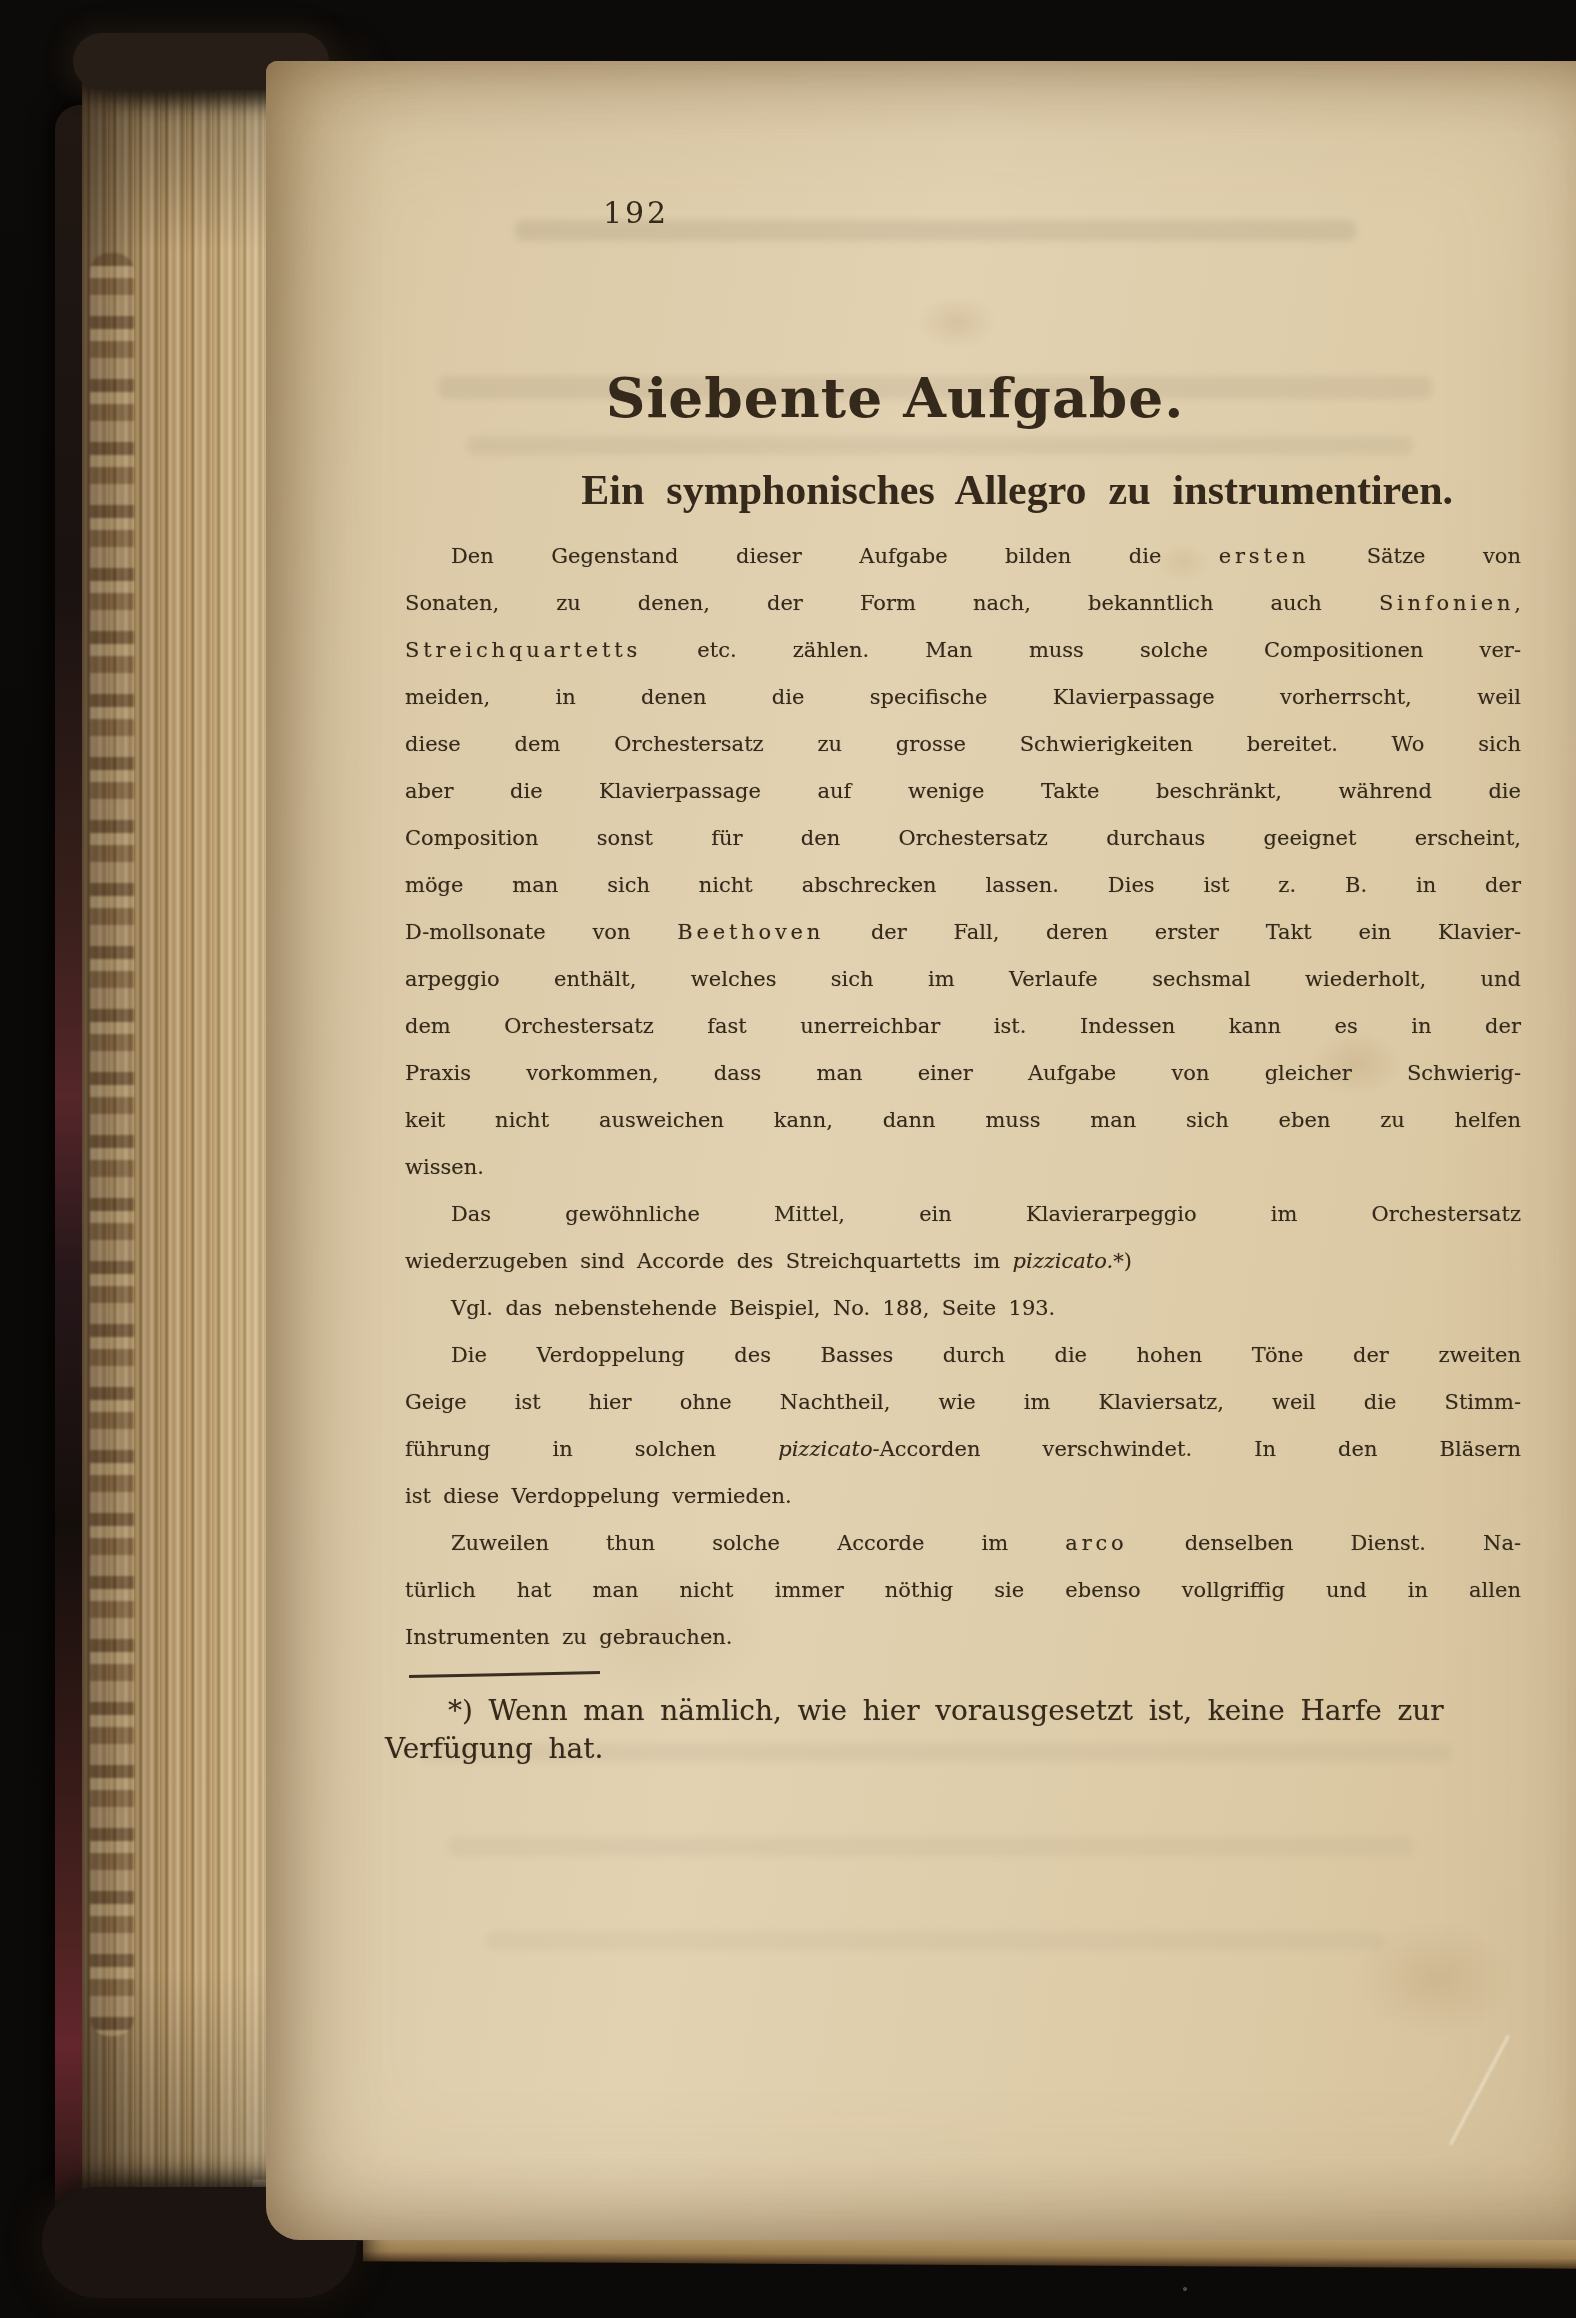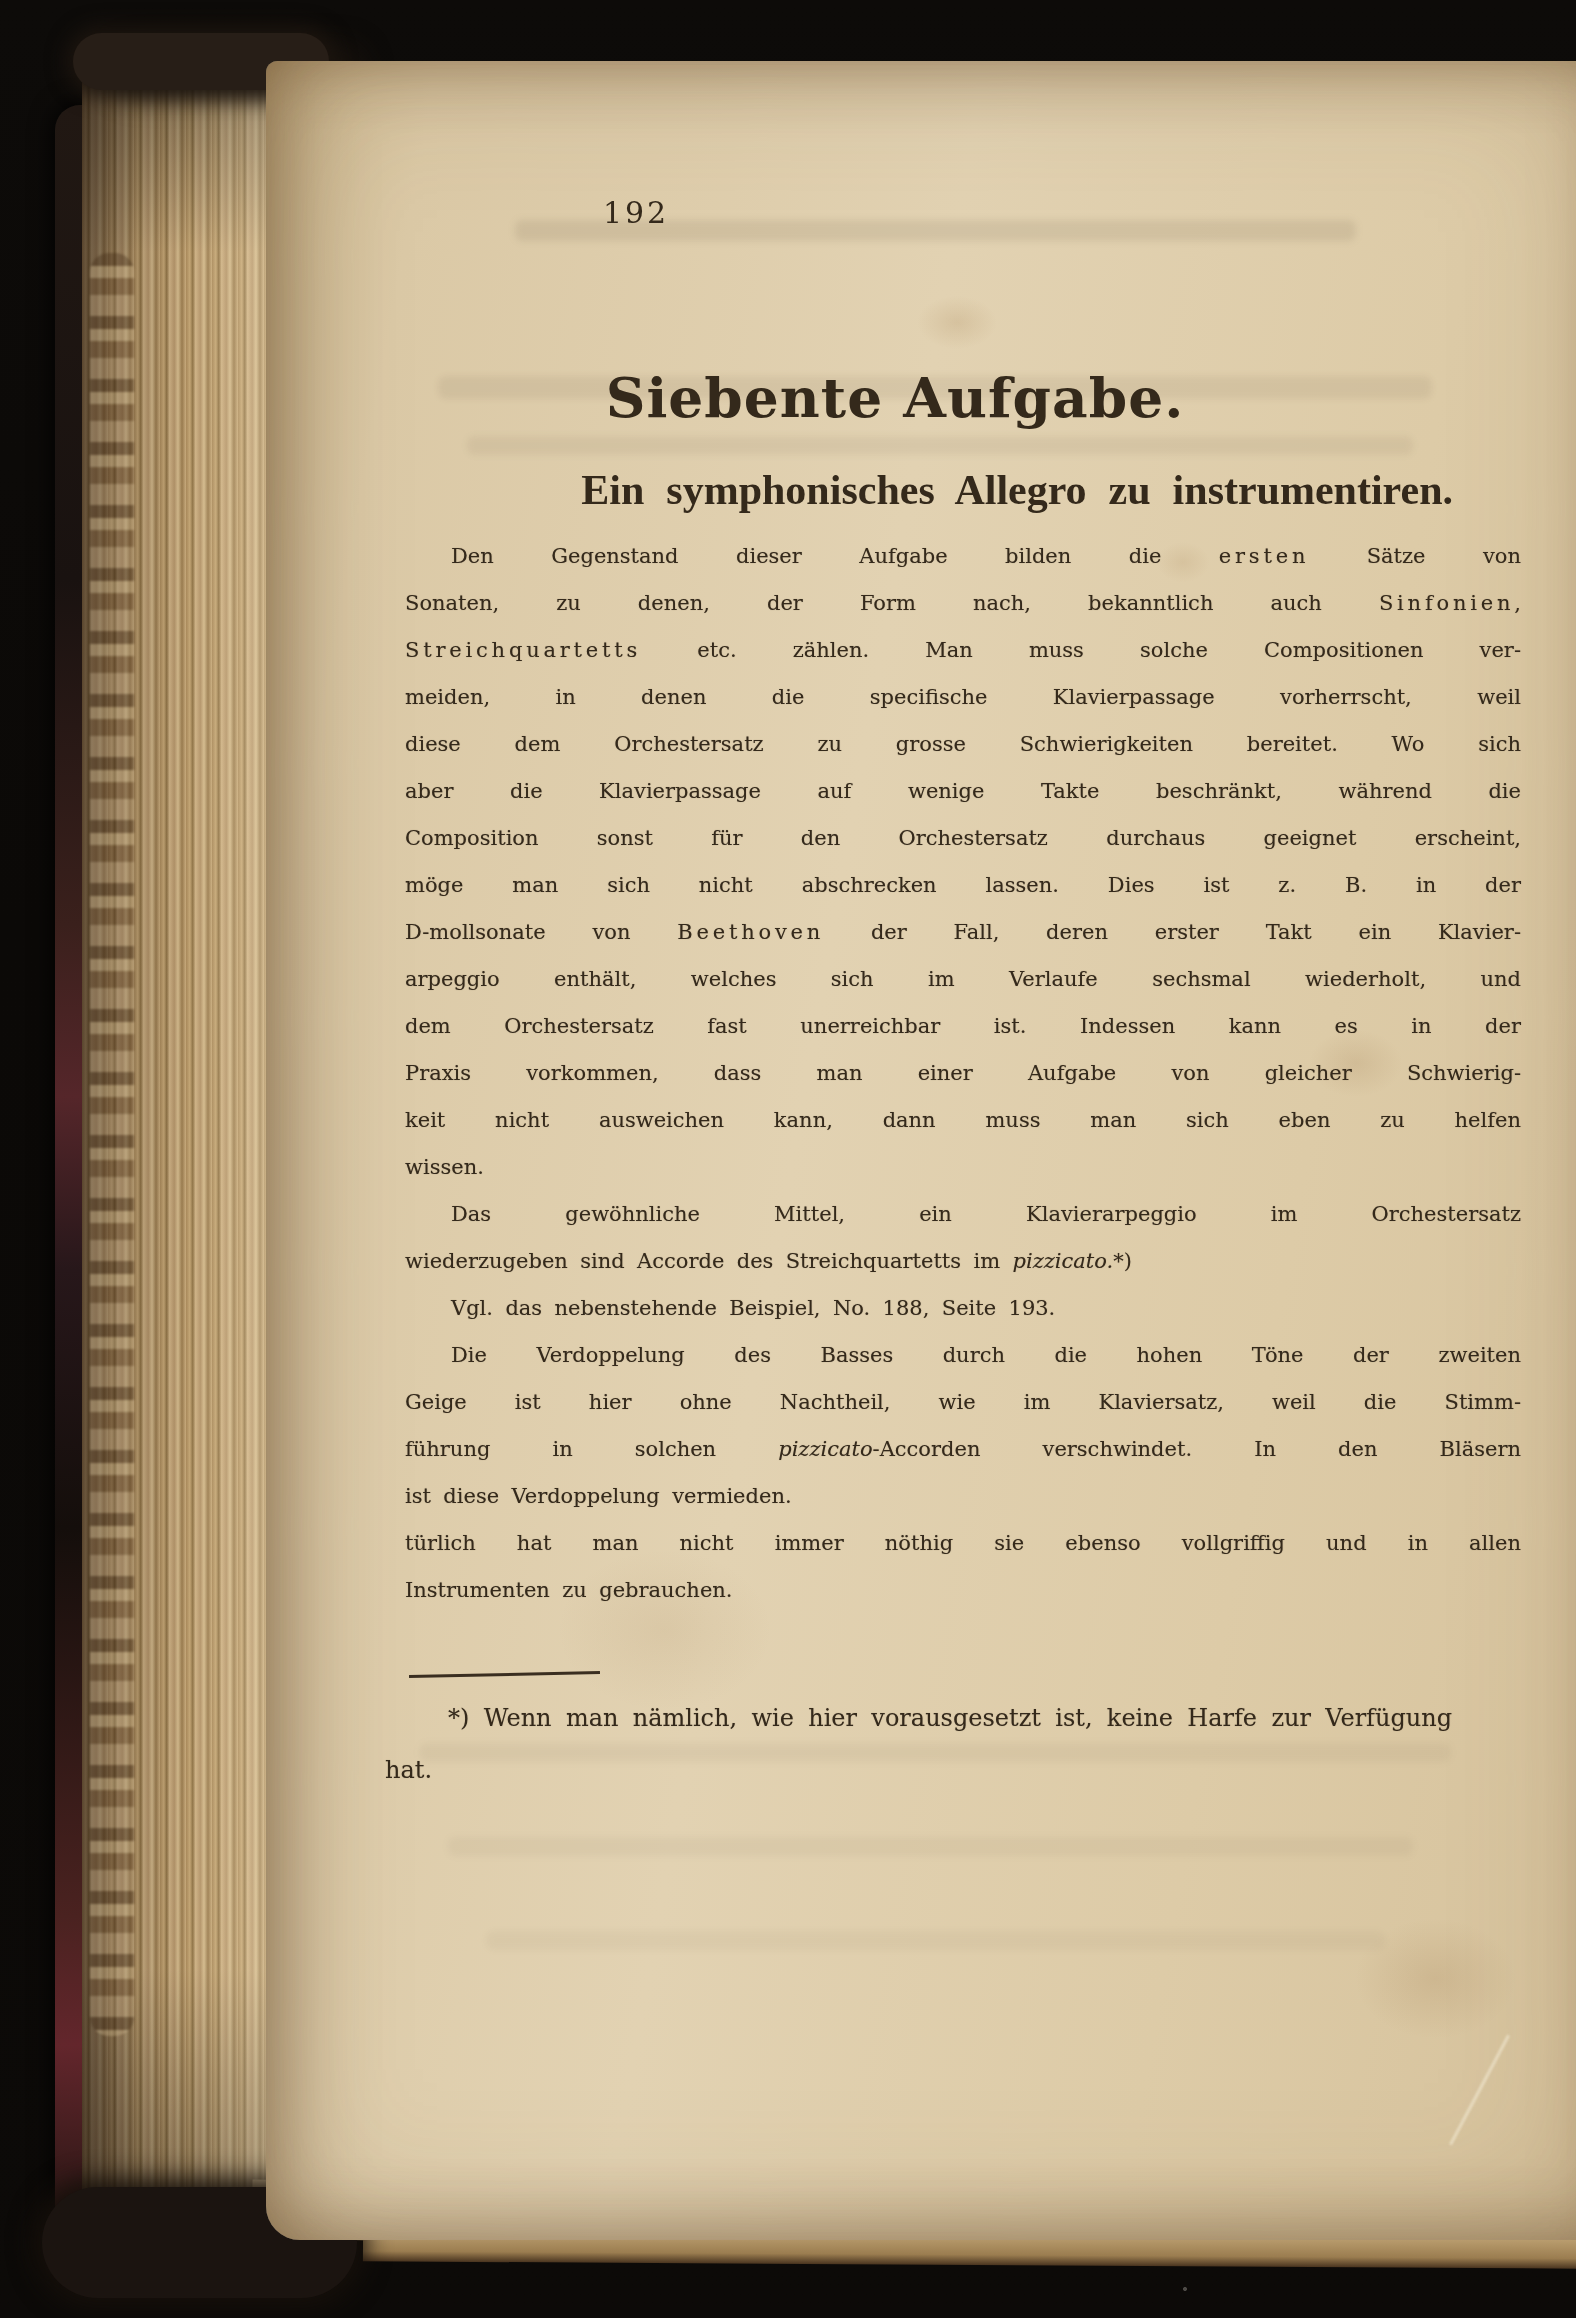--- a/index.html
+++ b/index.html
@@ -124,21 +124,21 @@
   .line.just{white-space:normal;text-align:justify;text-align-last:justify;}
   .line.ind{padding-left:46px;}
   .line .sp{letter-spacing:3.8px;}
   .line .it{font-style:italic;}
   .fn-rule{
     position:absolute;left:143px;top:1612px;width:191px;height:2.9px;z-index:2;
     background:#3a2e20;transform:rotate(-1.2deg);
   }
   .footnote{
     position:absolute;left:119px;top:1631px;width:1116px;z-index:2;
-    font-size:24px;line-height:52px;text-indent:63px;word-spacing:6.7px;
+    font-size:28px;line-height:38px;text-indent:63px;word-spacing:6.7px;
     text-shadow:0 0 1px rgba(52,41,27,.3);
   }
 </style>
 </head>
 <body style="--bg: #0c0a08; --paper: #dccaa6; --ink: #34291b;">
 
 <div class="backdrop"></div>
 
 <div class="spine"></div>
 
@@ -181,20 +181,21 @@
       <div class="line just"><span>Praxis vorkommen, dass man einer Aufgabe von gleicher Schwierig-</span></div>
       <div class="line just"><span>keit nicht ausweichen kann, dann muss man sich eben zu helfen</span></div>
       <div class="line"><span>wissen.</span></div>
       <div class="line ind just"><span>Das gewöhnliche Mittel, ein Klavierarpeggio im Orchestersatz</span></div>
       <div class="line"><span>wiederzugeben sind Accorde des Streichquartetts im </span><span class="it">pizzicato.</span><span>*)</span></div>
       <div class="line ind"><span>Vgl. das nebenstehende Beispiel, No. 188, Seite 193.</span></div>
       <div class="line ind just"><span>Die Verdoppelung des Basses durch die hohen Töne der zweiten</span></div>
       <div class="line just"><span>Geige ist hier ohne Nachtheil, wie im Klaviersatz, weil die Stimm-</span></div>
       <div class="line just"><span>führung in solchen </span><span class="it">pizzicato</span><span>-Accorden verschwindet. In den Bläsern</span></div>
       <div class="line"><span>ist diese Verdoppelung vermieden.</span></div>
+      <div class="line ind just"><span>Zuweilen thun solche Accorde im </span><span class="sp">arco</span><span> denselben Dienst. Na-</span></div>
       <div class="line just"><span>türlich hat man nicht immer nöthig sie ebenso vollgriffig und in allen</span></div>
       <div class="line"><span>Instrumenten zu gebrauchen.</span></div>
     </div>
 
   <div class="fn-rule"></div>
 
   <div class="footnote"><span>*)</span> <span>Wenn man nämlich, wie hier vorausgesetzt ist, keine Harfe zur Verfügung hat.</span></div>
 </div>
 
 

